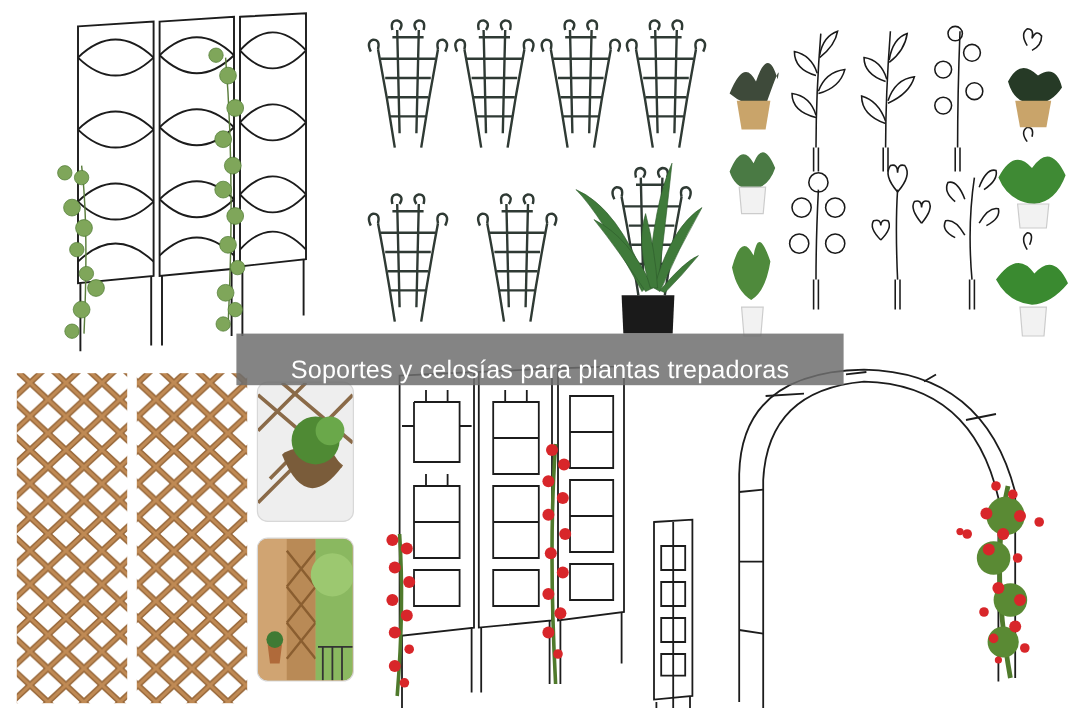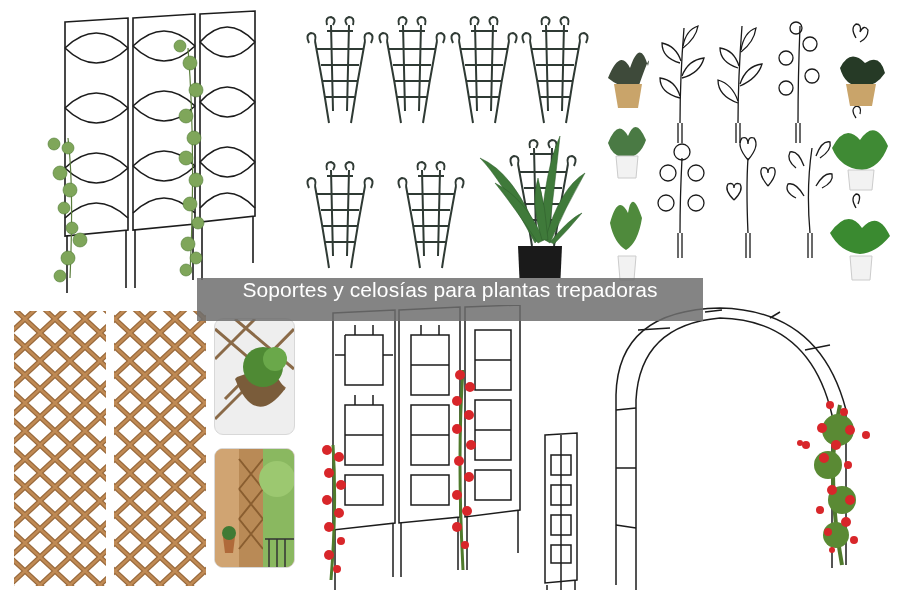--- a/index.html
+++ b/index.html
@@ -3,21 +3,21 @@
 <meta charset="utf-8">
 <style>
   html, body { margin: 0; padding: 0; background: #ffffff; }
   body { width: 900px; height: 600px; position: relative; overflow: hidden; font-family: "Liberation Sans", sans-serif; }
   .tile { position: absolute; }
   .tile svg { display: block; width: 100%; height: 100%; }
   .photo { position: absolute; border-radius: 9px; overflow: hidden; border: 1px solid #d8d8d8; }
   .banner {
     position: absolute; left: 197px; top: 278px; width: 506px; height: 43px;
     background: rgba(110,110,110,0.85);
-    display: flex; align-items: flex-start; justify-content: center;
+    display: flex; align-items: flex-end; justify-content: center;
   }
   .banner-text { color: #ffffff; font-size: 21px; letter-spacing: 0.1px; white-space: nowrap; }
 </style>
 </head>
 <body>
 
 <div class="tile" style="left:40px;top:8px;width:230px;height:285px;">
   <svg viewBox="0 0 230 285">
     <g fill="none" stroke="#1c1c1c" stroke-width="1.6">
 

